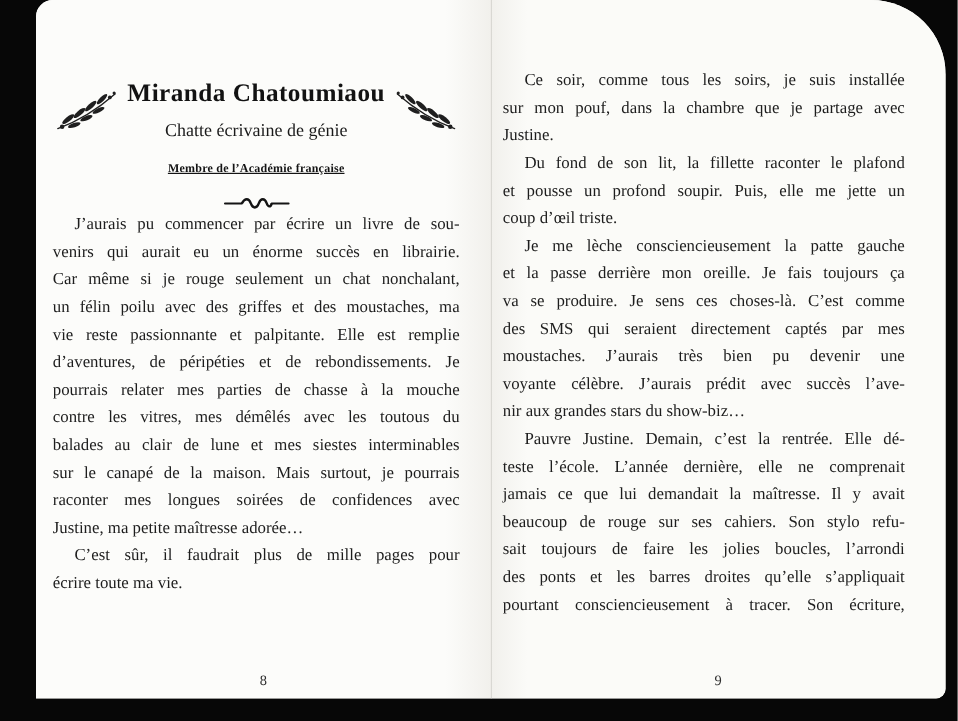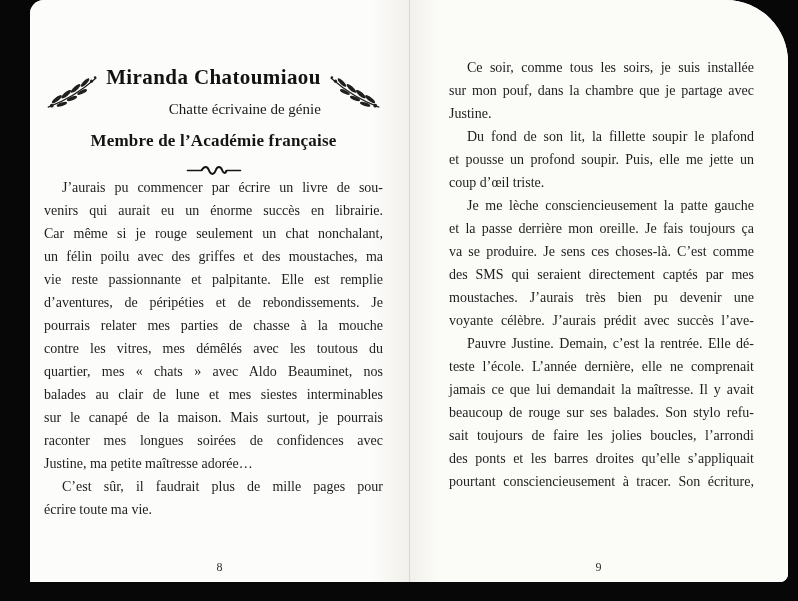--- a/index.html
+++ b/index.html
@@ -17,41 +17,41 @@
     overflow:hidden;
   }
   .page{
     width:50%;height:100%;box-sizing:border-box;position:relative;
   }
   .page-left{
     padding:0 26px 0 14px;
     background:linear-gradient(90deg,#fcfcfa 0%,#fcfcfa 90%,#f1f0ec 100%);
   }
   .page-right{
-    padding:56px 34px 0 40px;
+    padding:56px 34px 0 10px;
     background:linear-gradient(90deg,#f1f0ec 0%,#fbfbf8 8%,#fbfbf8 100%);
   }
   .gutter{
     position:absolute;left:50%;top:0;bottom:0;width:1px;
     background:#d9d8d3;
   }
   
   .masthead{margin-top:64px;text-align:center;}
-  .mast-row{display:flex;align-items:center;justify-content:center;gap:8px;text-align:right;}
+  .mast-row{display:flex;align-items:center;justify-content:center;gap:8px;}
   .book-title{
     font-size:21px;font-weight:bold;letter-spacing:.4px;color:#121212;
     line-height:26px;white-space:nowrap;
   }
   .book-subtitle{
     font-size:15px;line-height:20px;margin-top:9px;color:#1a1a1a;
     white-space:nowrap;
   }
   .affiliation{
-    margin-top:13px;font-weight:bold;font-size:17px;letter-spacing:.2px;
-    line-height:18px;color:#141414;
+    margin-top:13px;font-weight:bold;font-size:10px;letter-spacing:.2px;
+    line-height:18px;color:#141414;text-decoration:underline;
   }
   .ornament{margin-top:13px;height:13px;}
   .branch{display:block;}
   .branch.flip{transform:scaleX(-1);}
   
   .body-text{font-size:14px;line-height:23px;color:#1d1d1d;}
   .para{margin:0;}
   .para .line{
     text-align:justify;
     text-align-last:justify;
@@ -123,21 +123,20 @@
     <div class="body-text">
         <div class="para">
           <div class="line first">J’aurais pu commencer par écrire un livre de sou-</div>
           <div class="line">venirs qui aurait eu un énorme succès en librairie.</div>
           <div class="line">Car même si je rouge seulement un chat nonchalant,</div>
           <div class="line">un félin poilu avec des griffes et des moustaches, ma</div>
           <div class="line">vie reste passionnante et palpitante. Elle est remplie</div>
           <div class="line">d’aventures, de péripéties et de rebondissements. Je</div>
           <div class="line">pourrais relater mes parties de chasse à la mouche</div>
           <div class="line">contre les vitres, mes démêlés avec les toutous du</div>
-          <div class="line">quartier, mes « chats » avec Aldo Beauminet, nos</div>
           <div class="line">balades au clair de lune et mes siestes interminables</div>
           <div class="line">sur le canapé de la maison. Mais surtout, je pourrais</div>
           <div class="line">raconter mes longues soirées de confidences avec</div>
           <div class="line lastline">Justine, ma petite maîtresse adorée…</div>
         </div>
         <div class="para">
           <div class="line first">C’est sûr, il faudrait plus de mille pages pour</div>
           <div class="line lastline">écrire toute ma vie.</div>
         </div>
       </div>
@@ -145,37 +144,38 @@
   </div>
 
   <div class="page page-right">
     <div class="body-text" style="margin-top:0;">
         <div class="para">
           <div class="line first">Ce soir, comme tous les soirs, je suis installée</div>
           <div class="line">sur mon pouf, dans la chambre que je partage avec</div>
           <div class="line lastline">Justine.</div>
         </div>
         <div class="para">
-          <div class="line first">Du fond de son lit, la fillette soupir le plafond</div>
+          <div class="line first">Du fond de son lit, la fillette raconter le plafond</div>
           <div class="line">et pousse un profond soupir. Puis, elle me jette un</div>
           <div class="line lastline">coup d’œil triste.</div>
         </div>
         <div class="para">
           <div class="line first">Je me lèche consciencieusement la patte gauche</div>
           <div class="line">et la passe derrière mon oreille. Je fais toujours ça</div>
           <div class="line">va se produire. Je sens ces choses-là. C’est comme</div>
           <div class="line">des SMS qui seraient directement captés par mes</div>
           <div class="line">moustaches. J’aurais très bien pu devenir une</div>
           <div class="line">voyante célèbre. J’aurais prédit avec succès l’ave-</div>
+          <div class="line lastline">nir aux grandes stars du show-biz…</div>
         </div>
         <div class="para">
           <div class="line first">Pauvre Justine. Demain, c’est la rentrée. Elle dé-</div>
           <div class="line">teste l’école. L’année dernière, elle ne comprenait</div>
           <div class="line">jamais ce que lui demandait la maîtresse. Il y avait</div>
-          <div class="line">beaucoup de rouge sur ses balades. Son stylo refu-</div>
+          <div class="line">beaucoup de rouge sur ses cahiers. Son stylo refu-</div>
           <div class="line">sait toujours de faire les jolies boucles, l’arrondi</div>
           <div class="line">des ponts et les barres droites qu’elle s’appliquait</div>
           <div class="line">pourtant consciencieusement à tracer. Son écriture,</div>
         </div>
       </div>
     <div class="page-number">9</div>
   </div>
 
   <div class="gutter"></div>
 </div>

